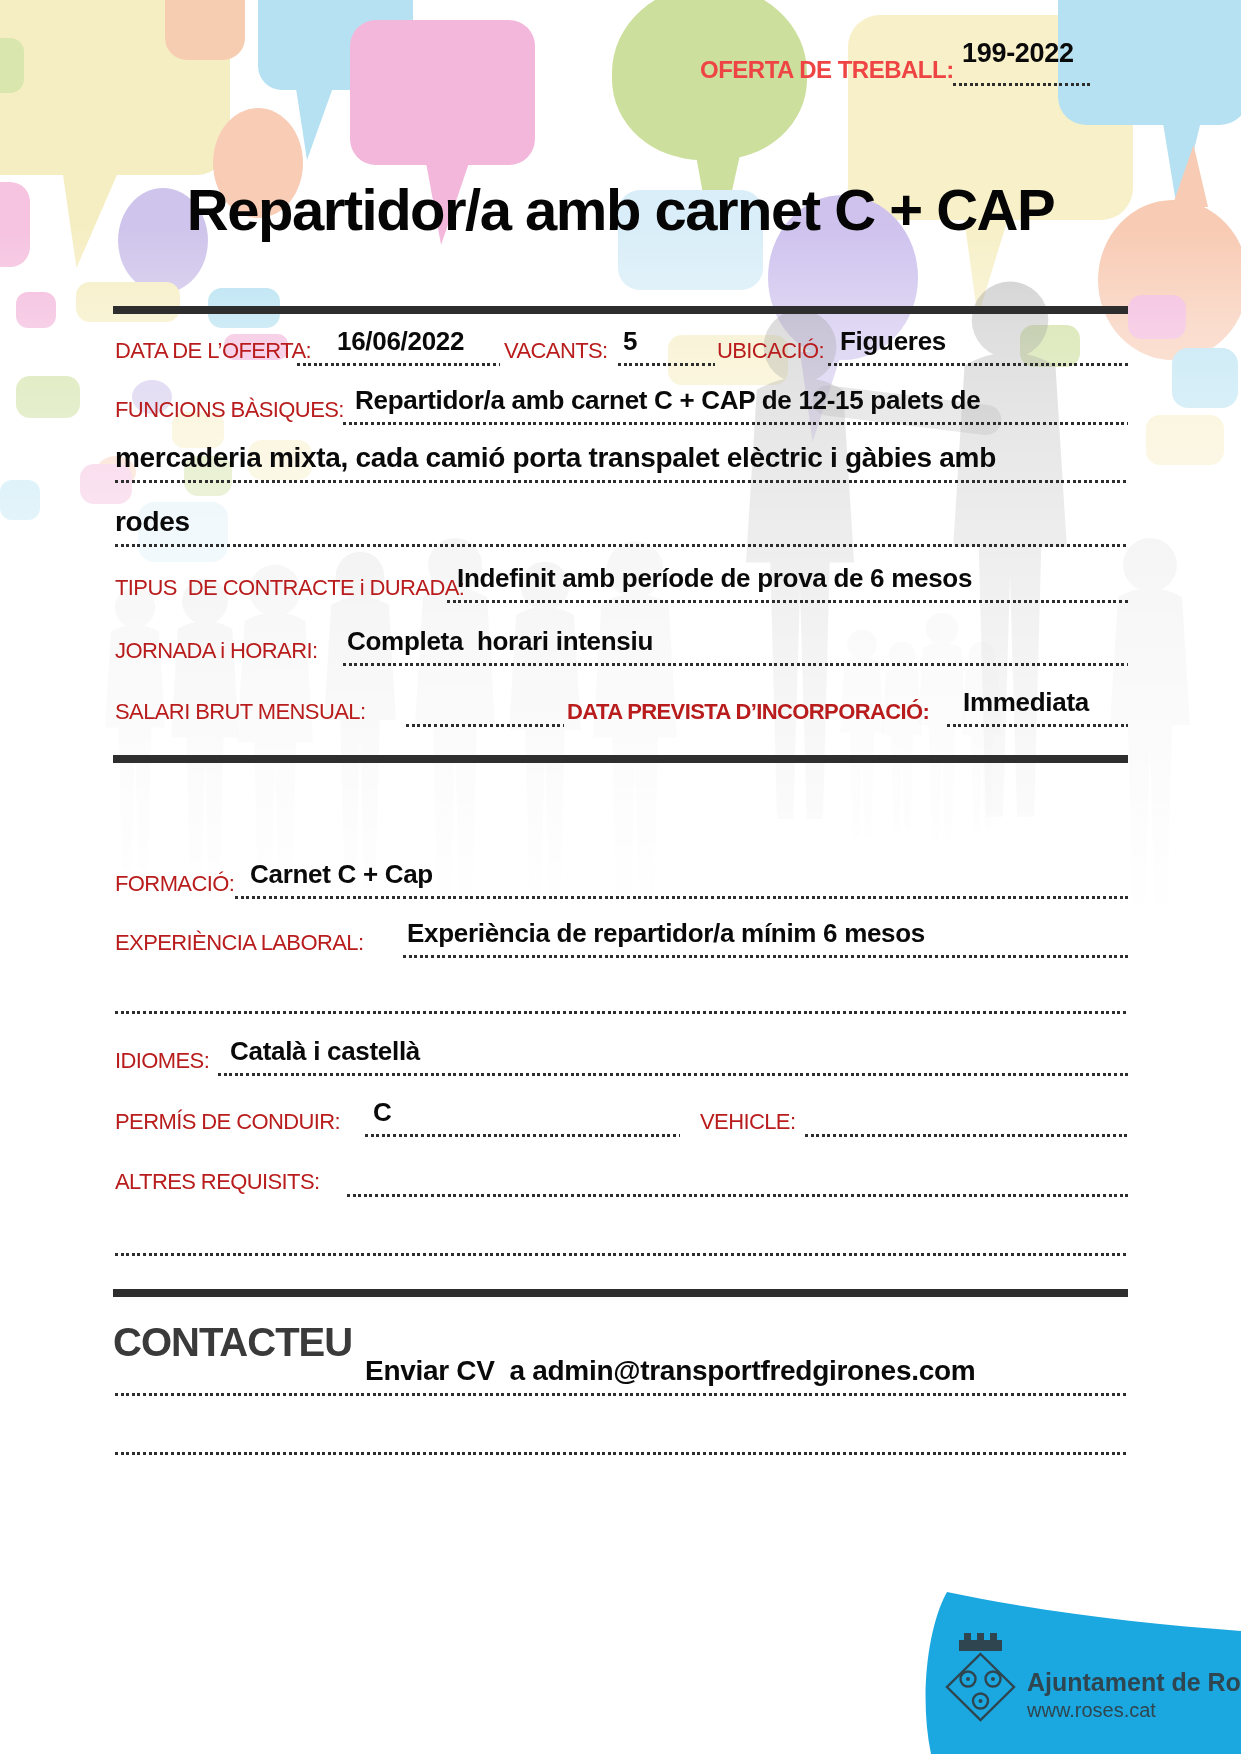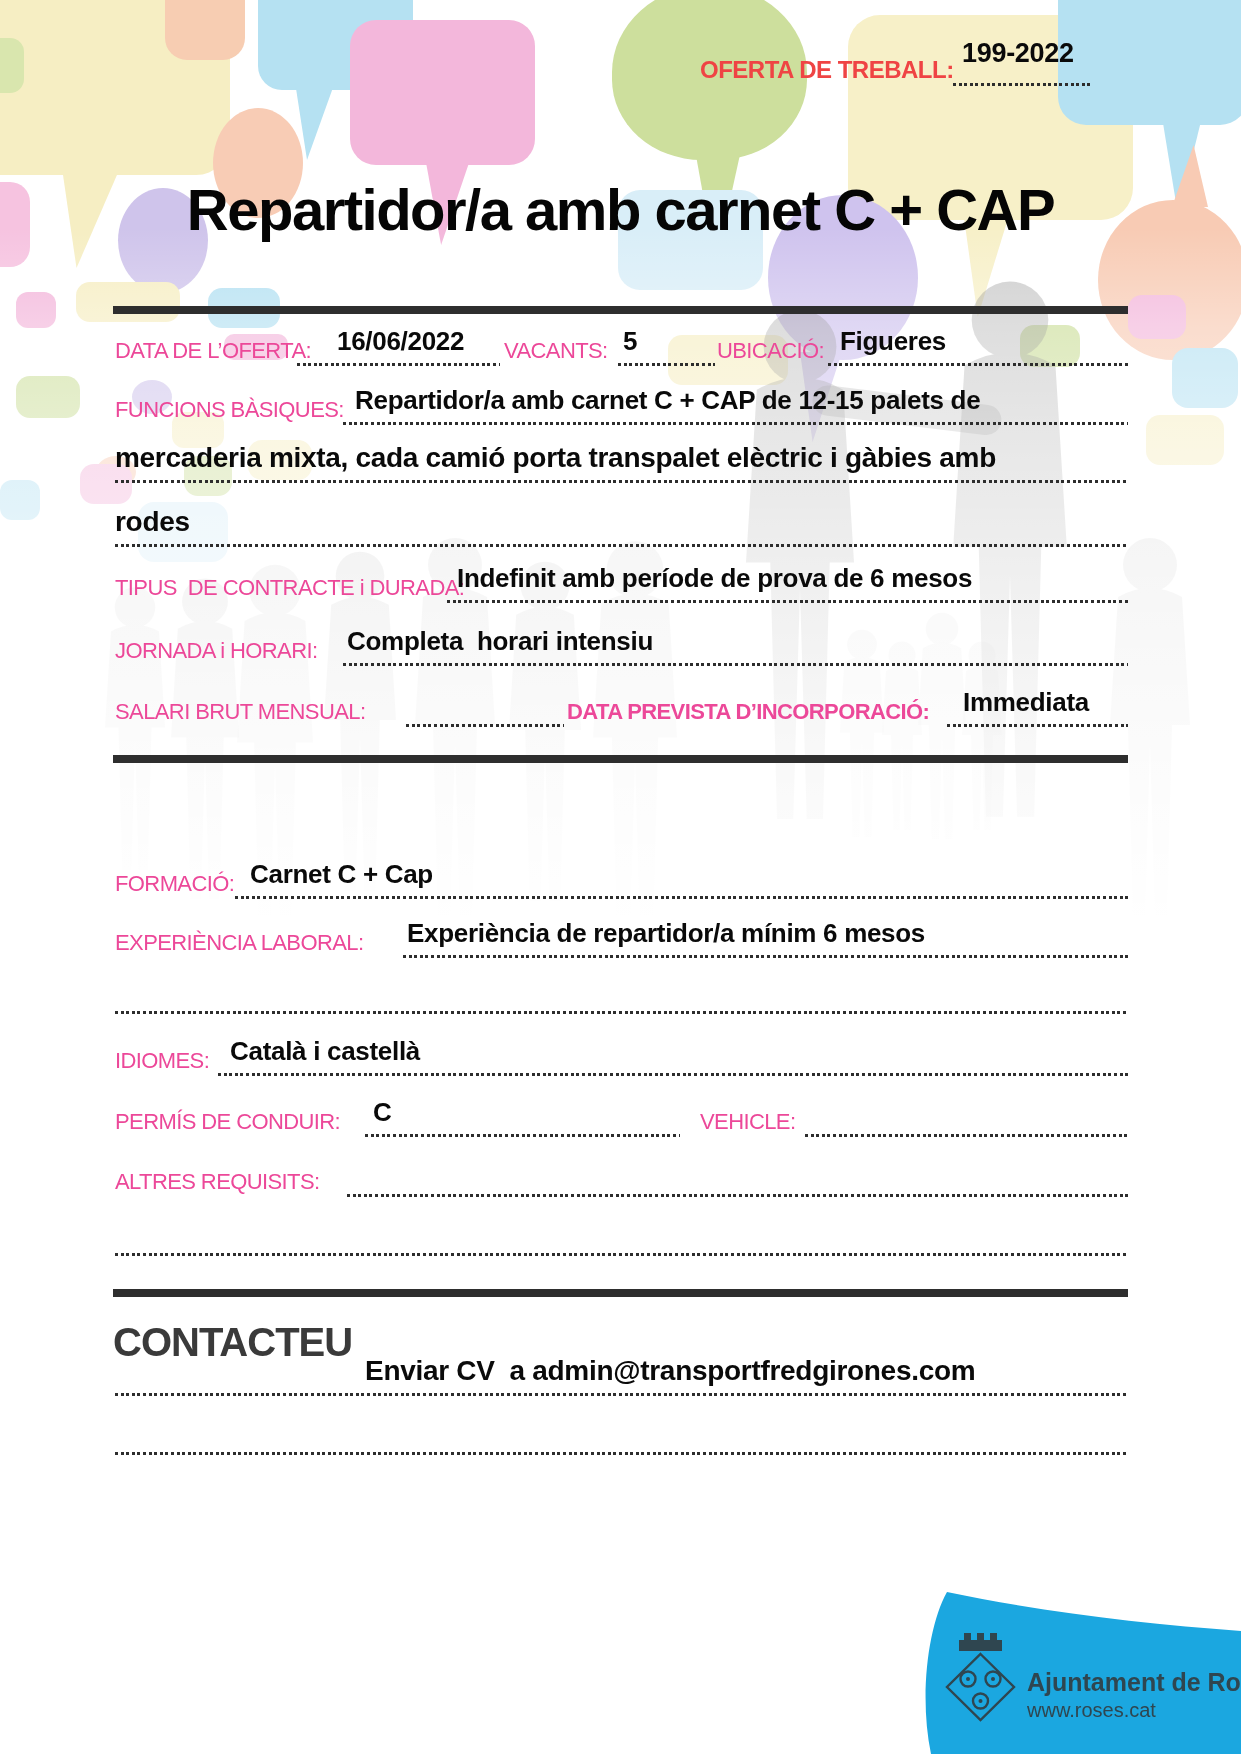--- a/index.html
+++ b/index.html
@@ -19,21 +19,21 @@
       rgba(255,255,255,.34) 14%,
       rgba(255,255,255,.55) 32%,
       rgba(255,255,255,.70) 52%,
       rgba(255,255,255,.86) 74%,
       #ffffff 100%);
   }
   
   .content{position:absolute; inset:0;}
   .row{position:absolute; left:115px; width:1013px; height:44px;}
   .lbl{
-    position:absolute; bottom:2px; color:#ec4899; font-size:22px;
+    position:absolute; bottom:2px; color:#b91c1c; font-size:22px;
     letter-spacing:-0.6px; white-space:pre;
   }
   .dots{
     position:absolute; bottom:0; height:3.5px;
     background:repeating-linear-gradient(90deg,#2d2d2d 0 3px,transparent 3px 5.6px);
   }
   .val{
     position:absolute; bottom:9px; color:#0a0a0a; font-weight:700;
     font-size:26px; white-space:pre; letter-spacing:-0.3px;
   }

